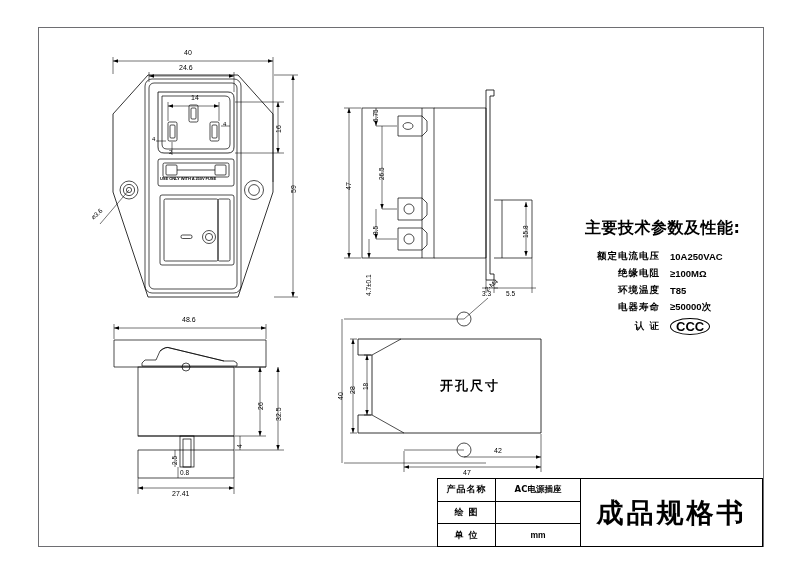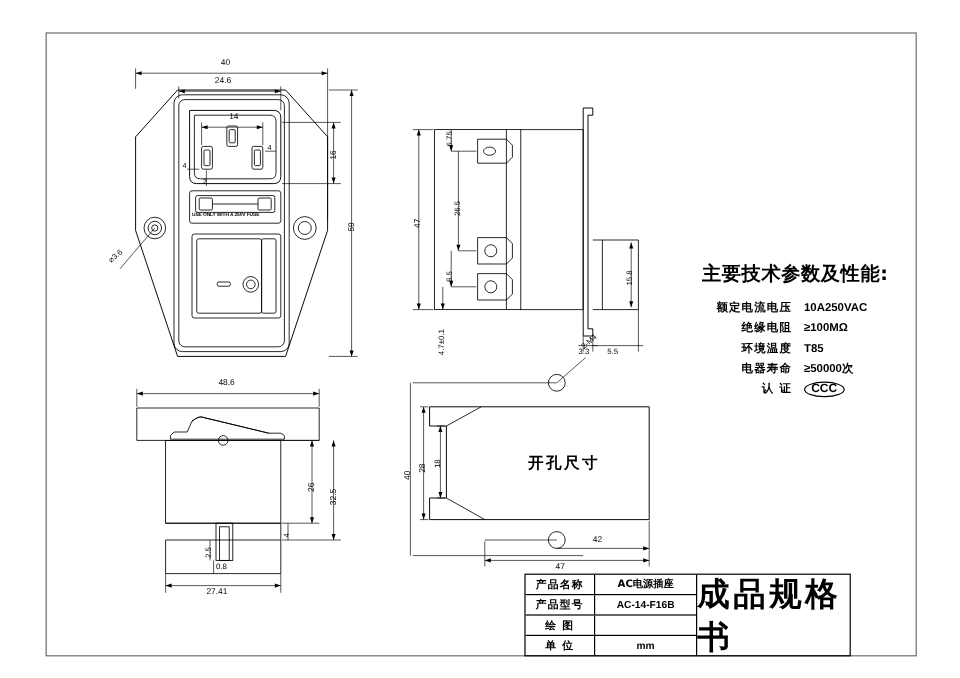--- a/index.html
+++ b/index.html
@@ -13,23 +13,23 @@
   .lbl{position:absolute;font-size:7px;line-height:1;white-space:nowrap;color:#000;}
   .lbl.v{transform-origin:left top;transform:rotate(-90deg);}
   
   #specs{position:absolute;left:585px;top:218px;width:170px;}
   #specs .shead{font-weight:bold;font-size:16px;letter-spacing:.5px;margin-bottom:9px;}
   #specs table{border-collapse:collapse;font-size:9.5px;margin-left:12px;}
   #specs td{padding:2px 0;vertical-align:middle;white-space:nowrap;}
   #specs td.k{font-weight:bold;text-align:right;padding-right:10px;letter-spacing:1px;}
   #specs td.v{font-weight:bold;text-align:left;}
   .ccc{display:inline-block;border:1.4px solid #000;border-radius:50%;
-       padding:0px 5px;font-size:10px;font-weight:bold;letter-spacing:0px;}
+       padding:0px 5px;font-size:13px;font-weight:bold;letter-spacing:0px;}
   
-  #title{position:absolute;left:437px;top:478px;width:272px;height:69px;
+  #title{position:absolute;left:437px;top:478px;width:326px;height:69px;
          border:1.4px solid #000;box-sizing:border-box;display:flex;}
   #tb-left{width:142px;display:flex;flex-direction:column;border-right:1.4px solid #000;}
   .trow{flex:1;display:flex;border-bottom:1px solid #000;}
   .trow:last-child{border-bottom:none;}
   .tk{width:57px;border-right:1px solid #000;display:flex;align-items:center;
       justify-content:center;font-size:9px;font-weight:bold;letter-spacing:1px;}
   .tv{flex:1;display:flex;align-items:center;justify-content:center;
       font-size:8.5px;font-weight:bold;}
   #tb-right{flex:1;display:flex;align-items:center;justify-content:center;}
   #tb-right span{font-size:27px;font-weight:bold;letter-spacing:3px;
@@ -352,24 +352,20 @@
       </table>
   </div>
 
   <div id="title">
     <div id="tb-left">
       <div class="trow">
         <div class="tk cn">产品名称</div>
         <div class="tv cn">AC电源插座</div>
       </div>
       <div class="trow">
-        <div class="tk cn">产品型号</div>
-        <div class="tv">AC-14-F16B</div>
-      </div>
-      <div class="trow">
         <div class="tk cn">绘  图</div>
         <div class="tv"></div>
       </div>
       <div class="trow">
         <div class="tk cn">单  位</div>
         <div class="tv">mm</div>
       </div>
     </div>
     <div id="tb-right">
       <span>成品规格书</span>

